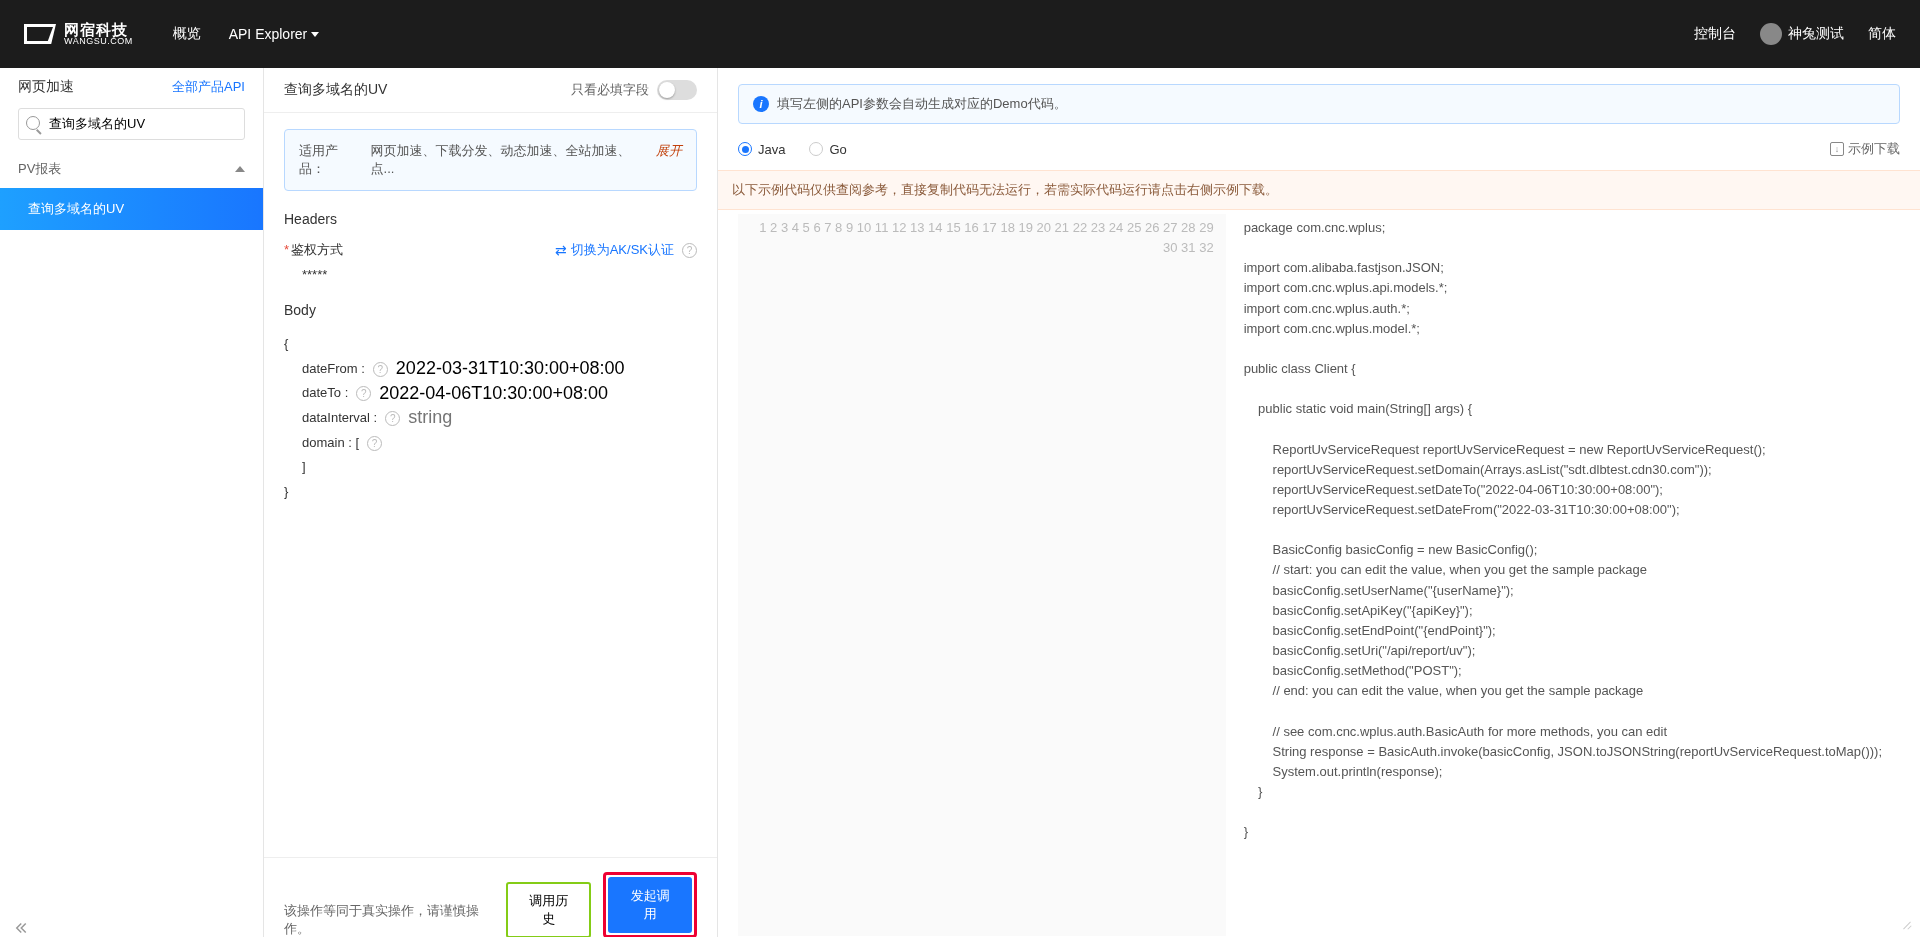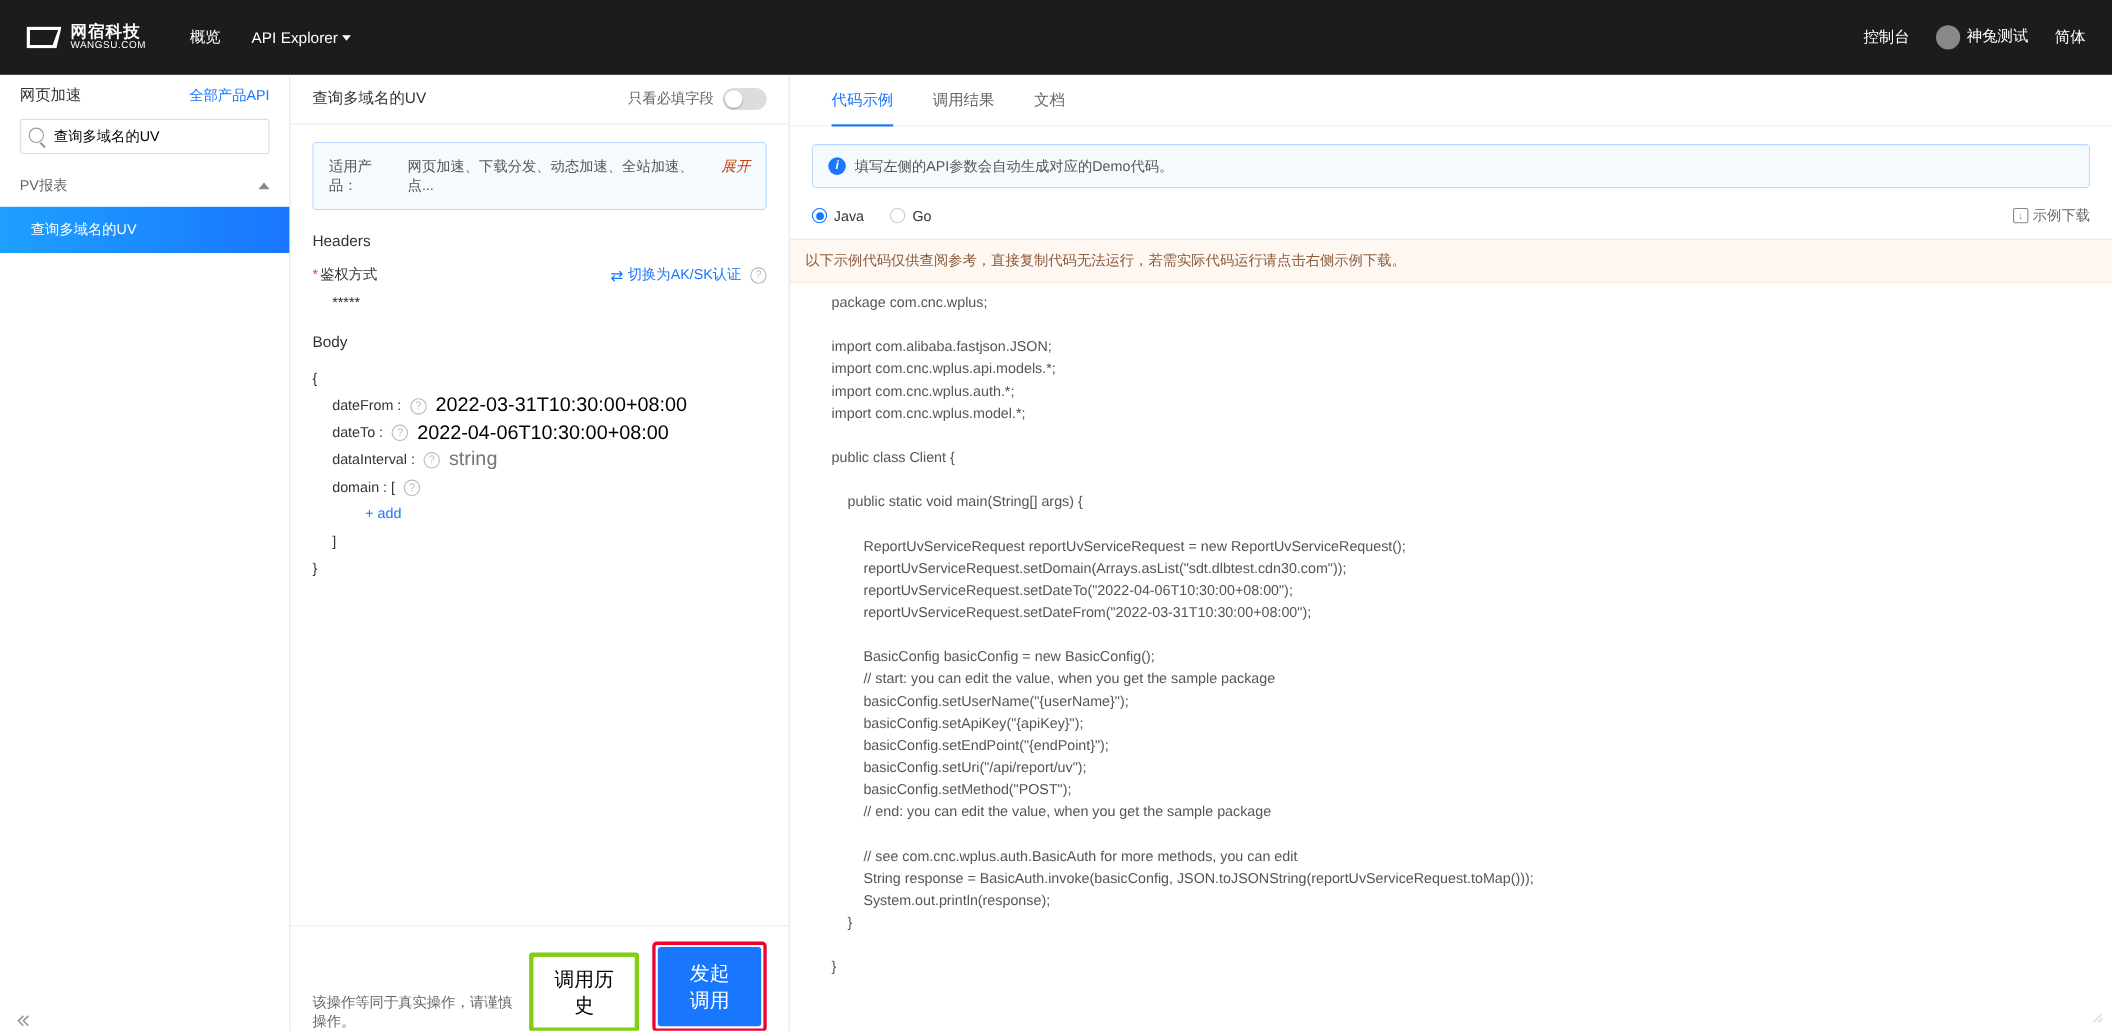--- a/index.html
+++ b/index.html
@@ -57,21 +57,21 @@
 .body-edit .brace{padding-left:0;}
 .body-row{display:flex;align-items:center;padding-left:18px;gap:8px;}
 .body-key{color:#333;}
 .bq{display:inline-flex;width:15px;height:15px;border:1px solid #bbb;border-radius:50%;align-items:center;justify-content:center;font-size:10px;color:#bbb;}
 .body-input{border:none;border-bottom:1px dashed transparent;font-family:inherit;font-size:18px;outline:none;min-width:200px;}
 .body-input.ph{color:#bbb;}
 .domain-val{padding-left:48px;color:#333;}
 .add-btn{color:#1976ff;cursor:pointer;padding-left:48px;display:flex;align-items:center;gap:4px;}
 .mid-foot{border-top:1px solid #eee;padding:14px 20px;display:flex;align-items:flex-end;gap:12px;}
 .mid-foot .warn{font-size:13px;color:#666;margin-right:auto;}
-.btn{padding:8px 16px;border-radius:3px;font-size:18px;cursor:pointer;border:4px solid #84cc16;background:#fff;}
+.btn{padding:8px 16px;border-radius:3px;font-size:13px;cursor:pointer;border:2px solid #84cc16;background:#fff;}
 .btn.primary{background:#1976ff;color:#fff;border-color:#1976ff;}
 .highlight-box{border:3px solid #e03;border-radius:4px;padding:2px;}
 
 
 .right{flex:1;display:flex;flex-direction:column;min-width:0;}
 .tabs{display:flex;border-bottom:1px solid #eee;padding:0 20px;}
 .tab{padding:14px 18px;font-size:14px;color:#666;cursor:pointer;position:relative;}
 .tab.active{color:#1976ff;}
 .tab.active::after{content:"";position:absolute;left:18px;right:18px;bottom:-1px;height:2px;background:#1976ff;}
 .r-body{padding:16px 20px;flex:1;overflow:auto;display:flex;flex-direction:column;}
@@ -188,40 +188,34 @@
         </div>
         <div class="body-row">
           <span class="body-key">dataInterval :</span>
           <span class="bq">?</span>
           <input class="body-input ph" placeholder="string" style="">
         </div>
         <div class="body-row">
           <span class="body-key">domain :  [</span>
           <span class="bq">?</span>
         </div>
-        <div class="add-btn">+ add</div>
         <div style="padding-left:18px;">]</div>
         <div class="brace">}</div>
       </div>
     </div>
     <div class="mid-foot">
       <span class="warn">该操作等同于真实操作，请谨慎操作。</span>
       <button class="btn">调用历史</button>
       <span class="highlight-box">
         <button class="btn primary">发起调用</button>
       </span>
     </div>
   </div>
 
   <div class="right">
-    <div class="tabs">
-      <div class="tab active">代码示例</div>
-      <div class="tab">调用结果</div>
-      <div class="tab">文档</div>
-    </div>
     <div class="r-body">
       <div class="r-info">
         <span class="info-i">i</span>
         <span>填写左侧的API参数会自动生成对应的Demo代码。</span>
       </div>
       <div class="lang-row">
         <span class="radio sel">
             <span class="rdot"></span>
             <span>Java</span>
           </span>
@@ -229,20 +223,52 @@
             <span class="rdot"></span>
             <span>Go</span>
           </span>
         <span class="dl-link">
           <span class="dl-ico"></span>
           <span>示例下载</span>
         </span>
       </div>
       <div class="warn-strip">以下示例代码仅供查阅参考，直接复制代码无法运行，若需实际代码运行请点击右侧示例下载。</div>
       <div class="code-wrap">
+        <div class="gutter" id="gutter">1
+2
+3
+4
+5
+6
+7
+8
+9
+10
+11
+12
+13
+14
+15
+16
+17
+18
+19
+20
+21
+22
+23
+24
+25
+26
+27
+28
+29
+30
+31
+32</div>
         <div class="code" id="code">package com.cnc.wplus;
 
 import com.alibaba.fastjson.JSON;
 import com.cnc.wplus.api.models.*;
 import com.cnc.wplus.auth.*;
 import com.cnc.wplus.model.*;
 
 public class Client {
 
     public static void main(String[] args) {

